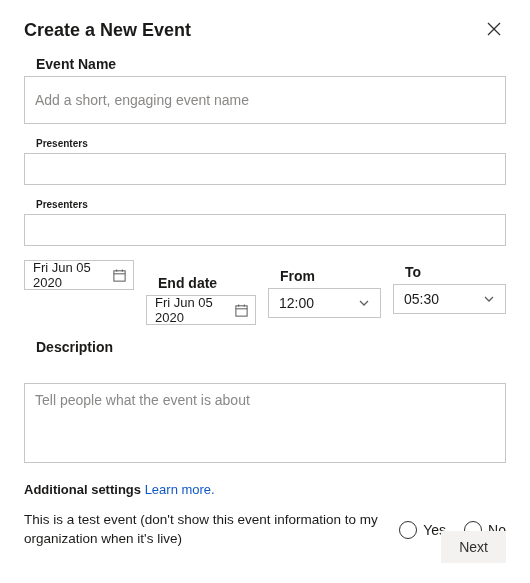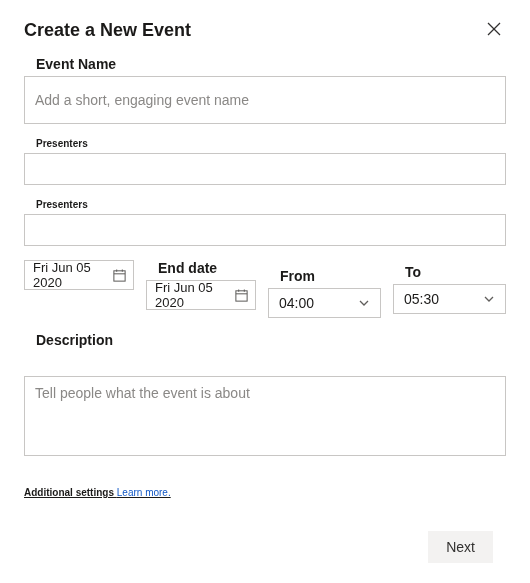--- a/index.html
+++ b/index.html
@@ -96,24 +96,23 @@
   .time-input .chev svg { width:12px; height:12px; }
 
   .textarea {
     height: 80px;
     padding: 8px 10px;
     resize: none;
     margin-top: 24px;
   }
 
   .section-divider {
-    margin-top: 28px;
+    margin-top: 16px;
     font-weight: 600;
-    font-size: 10px;
-    text-decoration: underline;
+    font-size: 13px;
   }
   .learn-link {
     color: #1158c7;
     font-weight: 400;
     text-decoration: none;
     cursor: pointer;
   }
 
   .test-row {
     display: flex;
@@ -137,21 +136,21 @@
   .radio-circle {
     width: 18px;
     height: 18px;
     border: 1.6px solid #323130;
     border-radius: 50%;
     display: inline-block;
   }
 
   .footer {
     position: absolute;
-    right: 37px;
+    right: 24px;
     bottom: 20px;
   }
   .next-btn {
     background: #f3f2f1;
     border: none;
     height: 32px;
     padding: 0 18px;
     font-family: inherit;
     font-size: 14px;
     color: #323130;
@@ -200,21 +199,21 @@
             <line x1="11" y1="9" x2="11" y2="9"></line>
             <line x1="5" y1="11.5" x2="5" y2="11.5"></line>
             <line x1="8" y1="11.5" x2="8" y2="11.5"></line>
             <line x1="11" y1="11.5" x2="11" y2="11.5"></line>
           </svg>
         </span>
       </div>
     </div>
 
     <div class="date-col small">
-      <div class="field-label" style="margin-top:0">End date</div>
+      <div class="field-label" style="margin-top:15px">End date</div>
       <div class="date-input">
         <span>Fri Jun 05 2020</span>
         <span class="cal-icon">
           <svg viewBox="0 0 16 16" fill="none" stroke="currentColor" stroke-width="1.1">
             <rect x="2" y="3" width="12" height="11"></rect>
             <line x1="2" y1="6.2" x2="14" y2="6.2"></line>
             <line x1="5" y1="1.5" x2="5" y2="4"></line>
             <line x1="11" y1="1.5" x2="11" y2="4"></line>
             <line x1="5" y1="9" x2="5" y2="9"></line>
             <line x1="8" y1="9" x2="8" y2="9"></line>
@@ -223,21 +222,21 @@
             <line x1="8" y1="11.5" x2="8" y2="11.5"></line>
             <line x1="11" y1="11.5" x2="11" y2="11.5"></line>
           </svg>
         </span>
       </div>
     </div>
 
     <div class="date-col flex">
       <div class="field-label" style="margin-top:8px">From</div>
       <div class="time-input">
-        <span>04:00</span>
+        <span>12:00</span>
         <span class="chev">
           <svg viewBox="0 0 12 12" fill="none" stroke="currentColor" stroke-width="1.3">
             <polyline points="2,4 6,8 10,4"></polyline>
           </svg>
         </span>
       </div>
     </div>
 
     <div class="date-col flex">
       <div class="field-label" style="margin-top:4px">To</div>
@@ -254,18 +253,29 @@
   </div>
 
   <div class="field-label">Description</div>
   <textarea class="textarea" placeholder="Tell people what the event is about" style=""></textarea>
 
   <div class="section-divider">
     <span>Additional settings</span>
     <a class="learn-link">Learn more.</a>
   </div>
 
+  <div class="test-row">
+    <div class="test-label">This is a test event (don't show this event information to my organization when it's live)</div>
+    <label class="radio-opt">
+      <span class="radio-circle"></span>
+      <span>Yes</span>
+    </label>
+    <label class="radio-opt">
+      <span class="radio-circle"></span>
+      <span>No</span>
+    </label>
+  </div>
 
   <div class="footer">
     <button class="next-btn">Next</button>
   </div>
 
 </div>
 
 </body></html>

